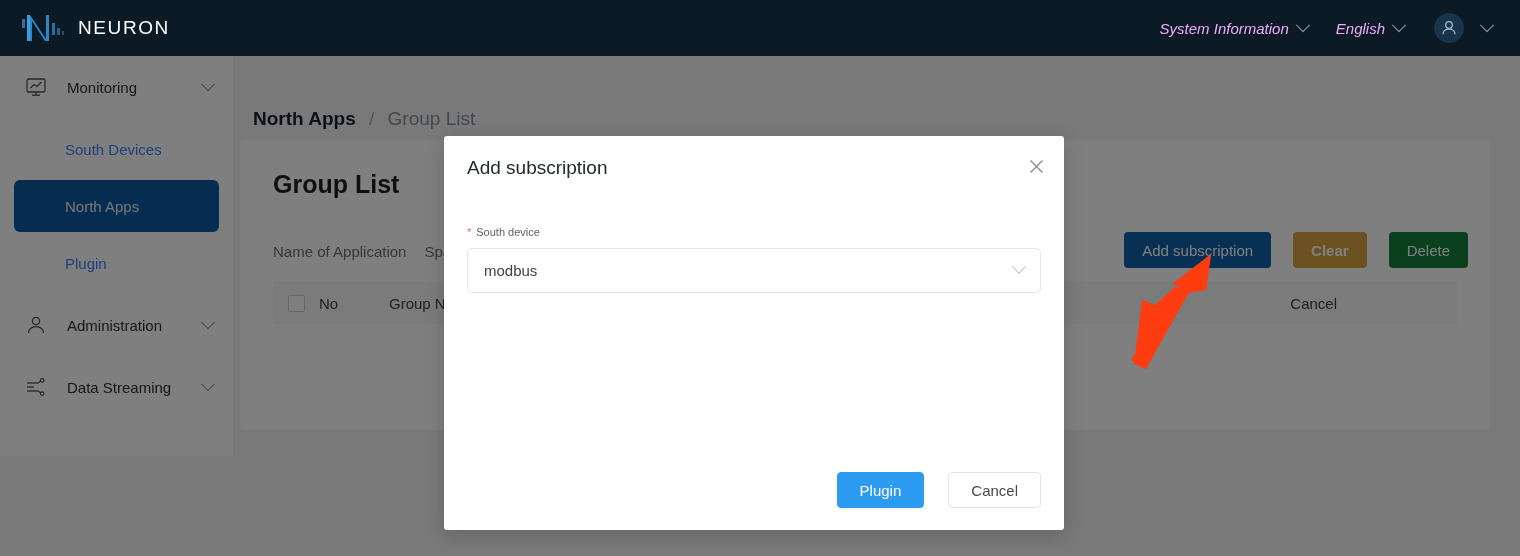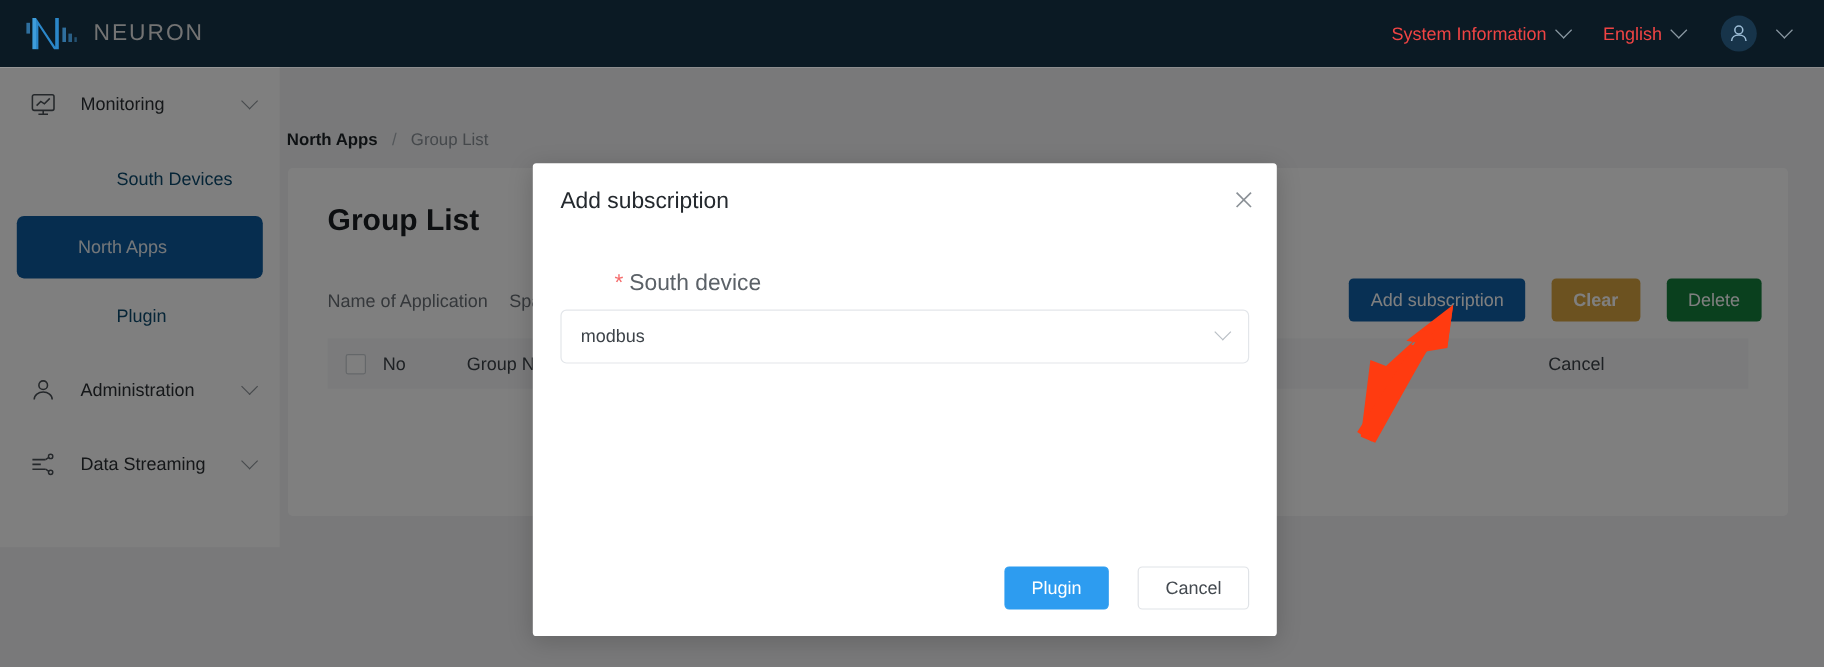--- a/index.html
+++ b/index.html
@@ -12,26 +12,26 @@
 
   
   .header{
     position:absolute;left:0;top:0;width:1520px;height:56px;
     background:#0b1a24;display:flex;align-items:center;
     box-sizing:border-box;padding:0 28px 0 20px;
   }
   .brand{display:flex;align-items:center;gap:12px;}
   .logo-mark{width:46px;height:30px;position:relative;display:block;}
   .brand-name{
-    color:#737373;font-size:19px;letter-spacing:1.6px;font-weight:400;
+    color:#ffffff;font-size:19px;letter-spacing:1.6px;font-weight:400;
   }
   .header-right{margin-left:auto;display:flex;align-items:center;gap:0px;}
   .hdr-item{
-    display:flex;align-items:center;gap:9px;color:#ef4444;font-size:15px;
-    padding:0 14px;cursor:pointer;white-space:nowrap;
+    display:flex;align-items:center;gap:9px;color:#f0abfc;font-size:15px;
+    padding:0 14px;cursor:pointer;white-space:nowrap;font-style:italic;
   }
   .chev{
     display:inline-block;width:9px;height:9px;
     border-right:1.6px solid #8b99a3;border-bottom:1.6px solid #8b99a3;
     transform:rotate(45deg) translate(-2px,-2px);
   }
   .chev.up{transform:rotate(-135deg) translate(-1px,-1px);}
   .avatar{
     width:30px;height:30px;border-radius:50%;background:#17344a;
     display:flex;align-items:center;justify-content:center;margin-left:16px;
@@ -50,30 +50,30 @@
   .nav-group{
     height:62px;display:flex;align-items:center;padding:0 20px 0 22px;
     box-sizing:border-box;cursor:pointer;
   }
   .nav-ico{width:28px;height:28px;flex:0 0 28px;display:flex;align-items:center;justify-content:center;}
   .nav-label{
     font-size:15px;color:#2b2f33;margin-left:17px;white-space:nowrap;flex:1;
   }
   .nav-sub{
     height:62px;display:flex;align-items:center;box-sizing:border-box;
-    padding-left:97px;font-size:15px;color:#0c4a6e;cursor:pointer;
+    padding-left:65px;font-size:15px;color:#3b82f6;cursor:pointer;
   }
   .nav-sub.active{
     margin:0 14px;padding-left:51px;border-radius:6px;background:#0c5a9e;color:#e8eef3;
     height:52px;
   }
 
   .content{position:absolute;left:233px;top:0;right:0;bottom:0;}
   .breadcrumb{
-    position:absolute;left:6px;top:52px;font-size:14px;color:#666c72;
+    position:absolute;left:20px;top:52px;font-size:19px;color:#666c72;
     white-space:nowrap;
   }
   .bc-cur{color:#1d2226;font-weight:600;}
   .bc-sep{color:#a9afb5;margin:0 8px;}
   .bc-tail{color:#8a9097;}
 
   .card{
     position:absolute;left:7px;top:84px;width:1250px;height:290px;
     background:#ffffff;border-radius:4px;
   }
@@ -126,21 +126,21 @@
     box-shadow:0 4px 20px rgba(0,0,0,0.18);
   }
   .modal-title{
     position:absolute;left:23px;top:21px;font-size:19px;color:#24292e;
   }
   .modal-close{
     position:absolute;right:18px;top:20px;width:20px;height:20px;cursor:pointer;
     display:flex;align-items:center;justify-content:center;
   }
   .modal-body{position:absolute;left:23px;top:90px;right:23px;}
-  .fld-label{font-size:19px;color:#5b6167;margin-bottom:10px;margin-left:45px;}
+  .fld-label{font-size:11px;color:#5b6167;margin-bottom:10px;}
   .req-star{color:#f56c6c;margin-right:5px;}
   .select{
     width:100%;height:45px;box-sizing:border-box;border:1px solid #e3e6ea;
     border-radius:5px;background:#fff;display:flex;align-items:center;
     padding:0 16px;font-size:15px;color:#3d4349;cursor:pointer;position:relative;
   }
   .select .sel-chev{
     position:absolute;right:16px;width:9px;height:9px;
     border-right:1.5px solid #b9bfc5;border-bottom:1.5px solid #b9bfc5;
     transform:rotate(45deg) translate(-3px,-3px);

